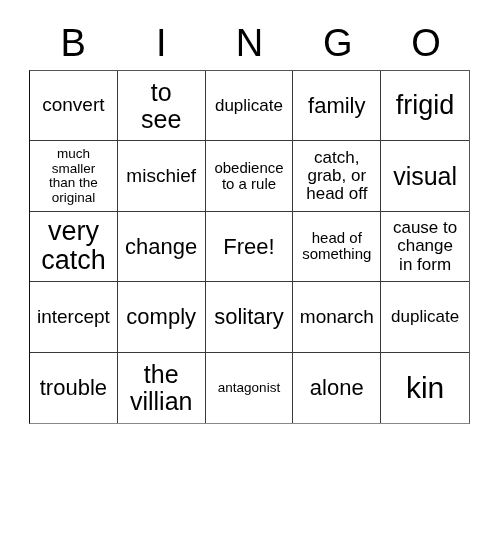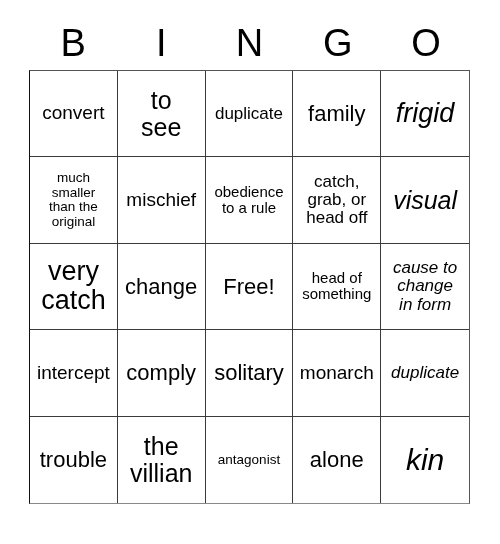--- a/index.html
+++ b/index.html
@@ -42,21 +42,21 @@
     color: #000000;
     user-select: none;
   }
 
   
   #grid {
     position: absolute;
     left: 29px;
     top: 70px;
     width: 441px;
-    height: 434px;
+    height: 354px;
     box-sizing: border-box;
     border-top: 1px solid #555555;
     border-left: 1px solid #111111;
     border-right: 1px solid #555555;
     border-bottom: 1px solid #888888;
     display: grid;
     grid-template-columns: repeat(5, 1fr);
     grid-template-rows: repeat(5, 1fr);
     background: #ffffff;
   }
@@ -66,21 +66,21 @@
     border-right: 1px solid #3a3a3a;
     border-bottom: 1px solid #3a3a3a;
     display: flex;
     align-items: center;
     justify-content: center;
     text-align: center;
     padding: 1px 2px;
     overflow: hidden;
     background: #ffffff;
   }
-  .cell:nth-child(5n) { border-right: none; font-style: italic; }
+  .cell:nth-child(5n) { border-right: none; }
   .cell:nth-child(n+21) { border-bottom: none; }
 
   .cell-text {
     display: block;
     width: 100%;
     line-height: 1.08;
     white-space: pre-line;
     color: #000000;
   }
 

